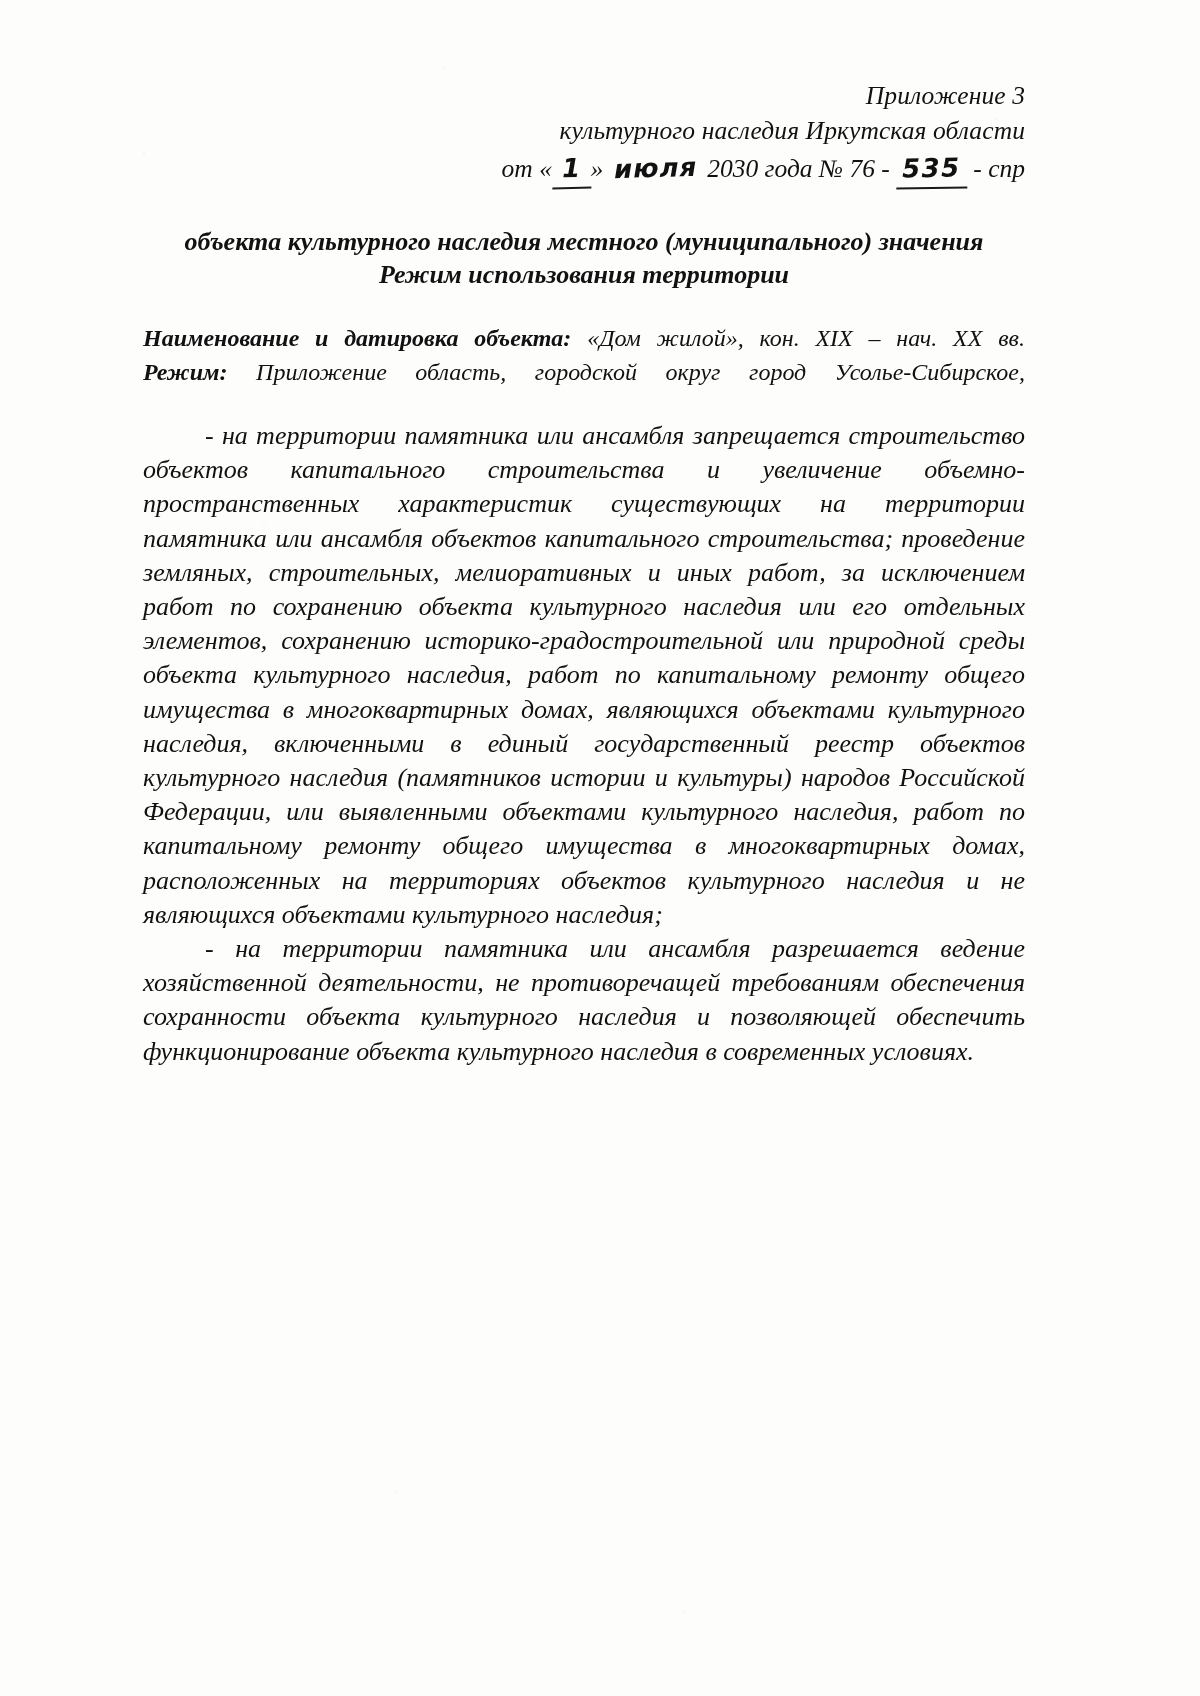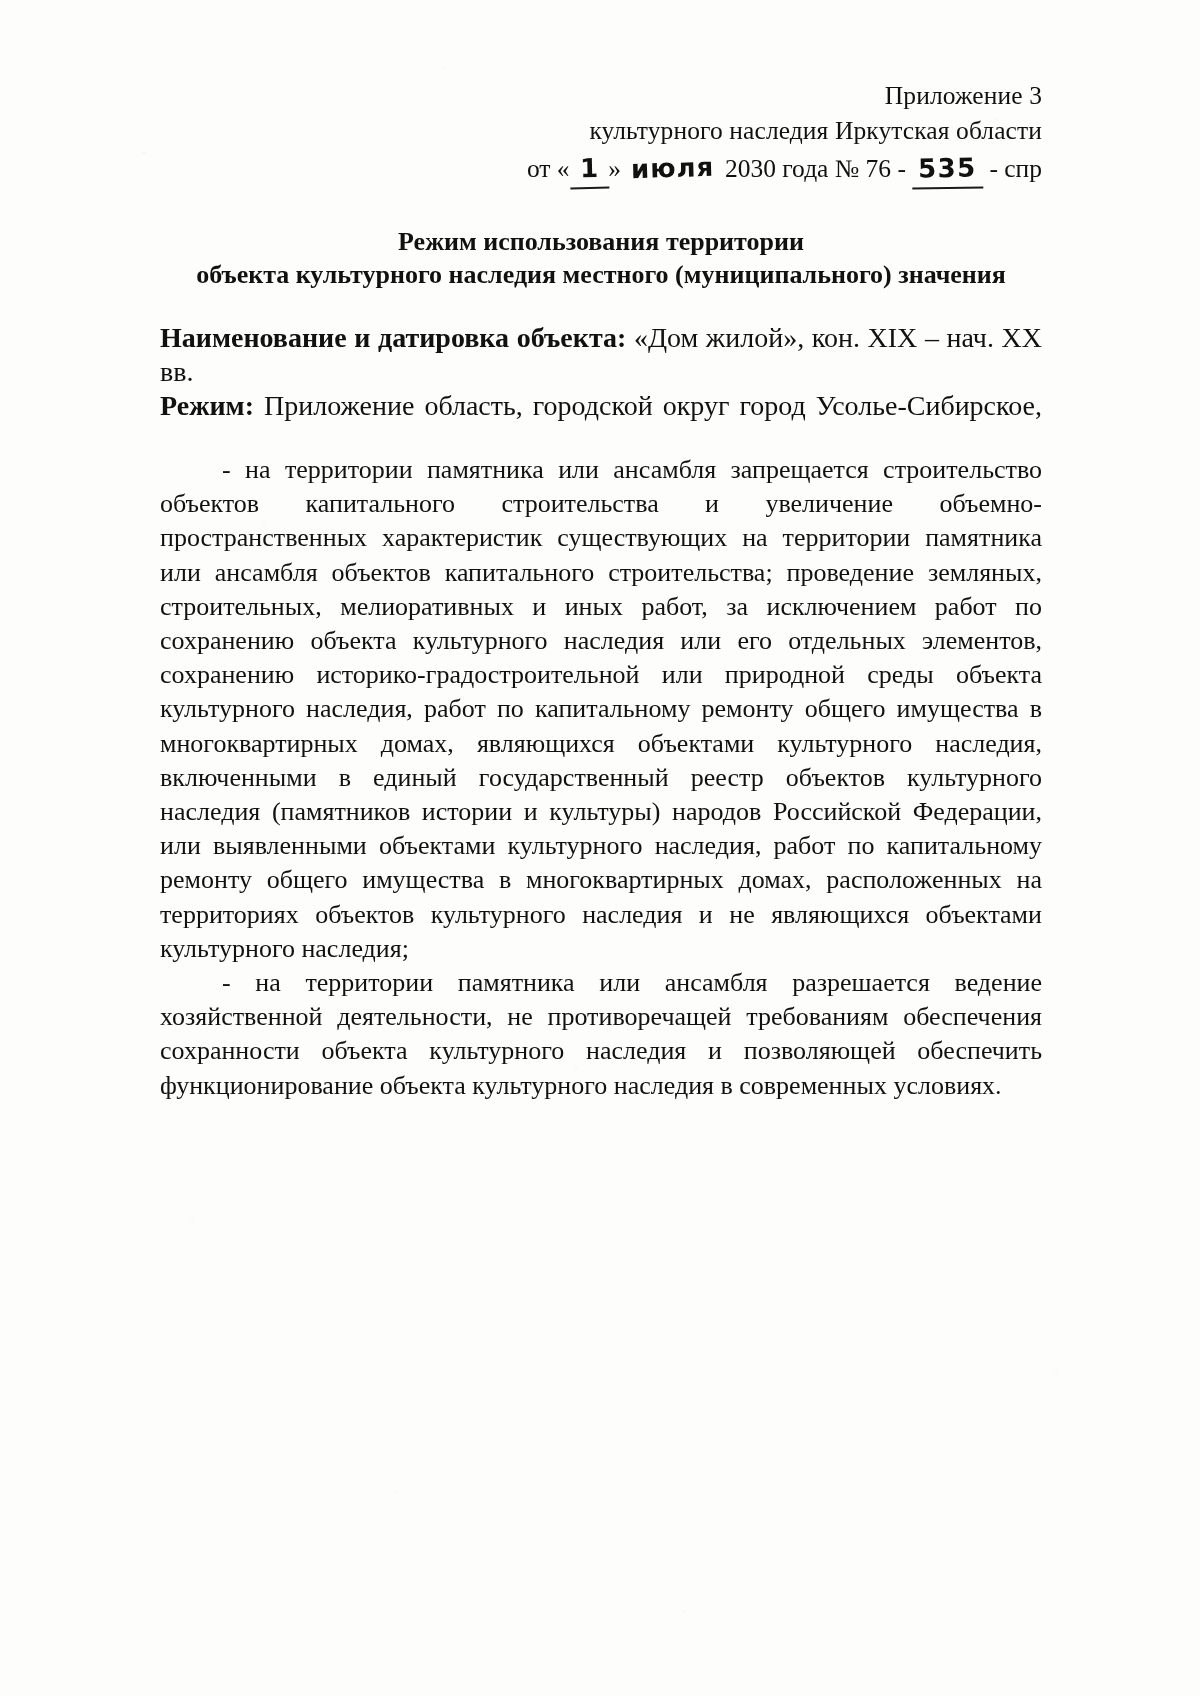--- a/index.html
+++ b/index.html
@@ -34,23 +34,24 @@
       radial-gradient(circle at 22% 31%, rgba(0,0,0,0.022) 0 1px, transparent 1.6px),
       radial-gradient(circle at 72% 44%, rgba(0,0,0,0.020) 0 1px, transparent 1.6px),
       radial-gradient(circle at 48% 63%, rgba(0,0,0,0.020) 0 1px, transparent 1.6px),
       radial-gradient(circle at 16% 72%, rgba(0,0,0,0.022) 0 1px, transparent 1.6px),
       radial-gradient(circle at 88% 81%, rgba(0,0,0,0.020) 0 1px, transparent 1.6px),
       radial-gradient(circle at 33% 88%, rgba(0,0,0,0.018) 0 1px, transparent 1.6px),
       radial-gradient(circle at 57% 95%, rgba(0,0,0,0.018) 0 1px, transparent 1.6px);
   }
   .content {
     position: absolute;
-    left: 160px;
+    left: 143px;
     top: 78px;
     width: 882px;
+    font-style: italic;
   }
 
   
   .header-block {
     text-align: right;
     font-size: 25.5px;
     line-height: 35px;
     letter-spacing: 0.1px;
   }
   .header-line { white-space: nowrap; }
@@ -90,21 +91,21 @@
     margin-top: 36px;
     text-align: center;
     font-weight: bold;
     font-size: 26px;
     line-height: 33px;
   }
 
   
   .object-block {
     margin-top: 30px;
-    font-size: 28px;
+    font-size: 24px;
     line-height: 34px;
     text-align: justify;
     text-align-last: left;
   }
   .object-block .lbl { font-weight: bold; }
   .obj-line-justify {
     text-align: justify;
     text-align-last: justify;
   }
 
@@ -135,22 +136,22 @@
 
     <div class="order-line">
       <span>от «</span><span class="hw hw-day">1</span><span>»</span>
       <span class="hw hw-month">июля</span>
       <span>2030 года № 76 -</span>
       <span class="hw hw-num">535</span>
       <span>- спр</span>
     </div>
 
     <div class="doc-title">
+      <div>объекта культурного наследия местного (муниципального) значения</div>
       <div>Режим использования территории</div>
-      <div>объекта культурного наследия местного (муниципального) значения</div>
     </div>
 
     <div class="object-block">
       <div class="obj-line-justify">
         <span class="lbl">Наименование и датировка объекта:</span>
         <span>«Дом жилой», кон.  XIX – нач. XX вв.</span>
       </div>
       <div class="obj-line-justify">
         <span class="lbl">Режим:</span>
         <span>Приложение область, городской округ город Усолье-Сибирское,</span>

